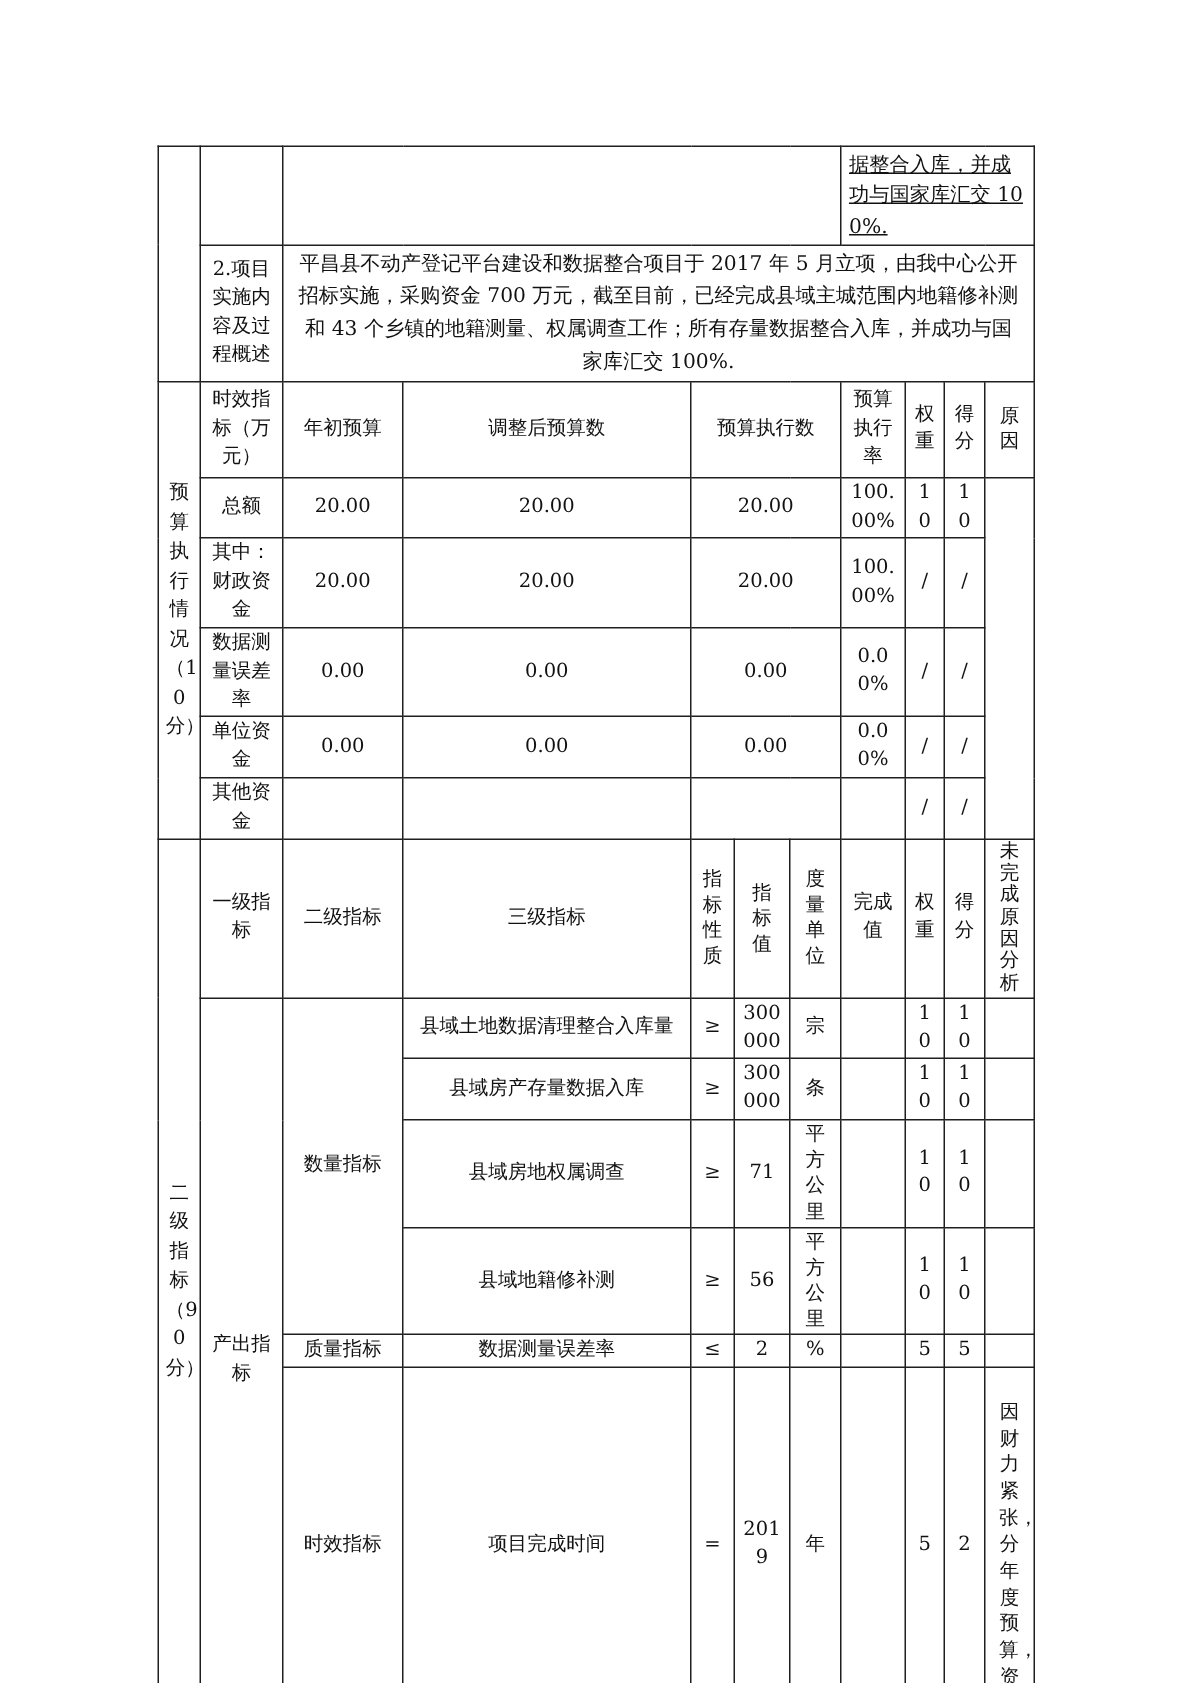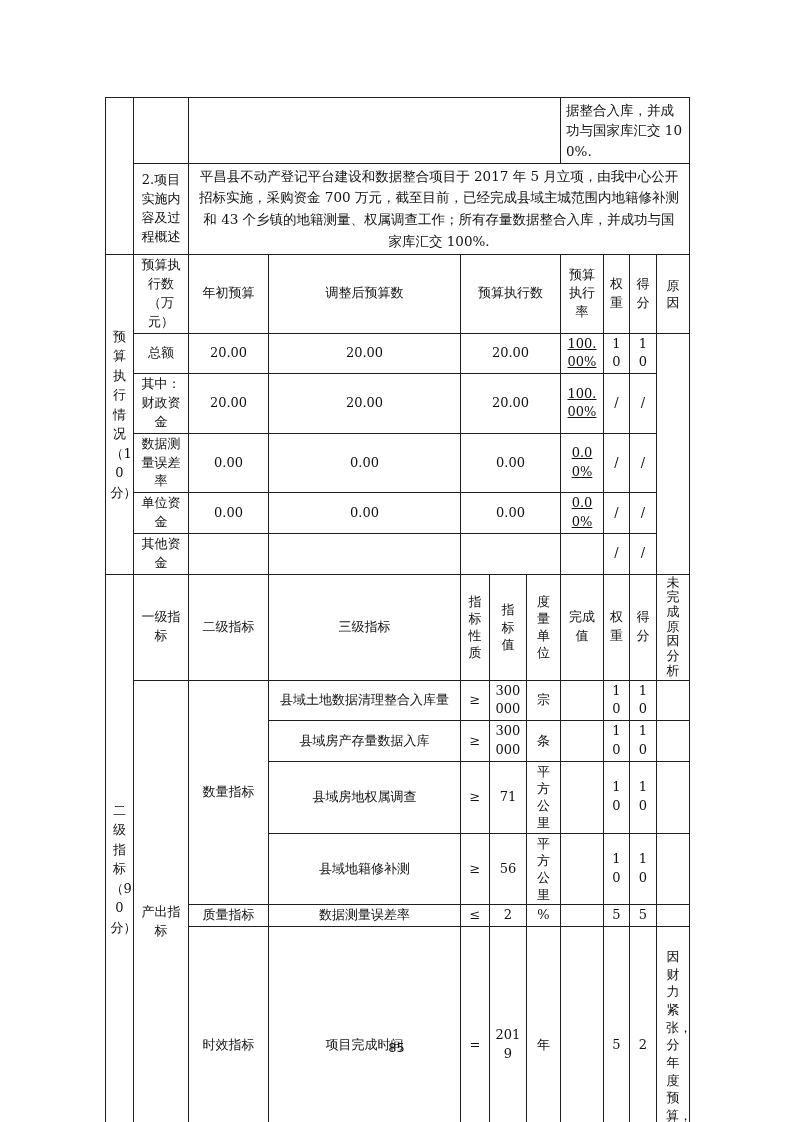--- a/index.html
+++ b/index.html
@@ -10,29 +10,29 @@
   }
   table.eval{
     position:absolute;left:105px;top:97px;width:584px;
     border-collapse:collapse;table-layout:fixed;
   }
   td{
     border:1px solid #1f1f1f;text-align:center;vertical-align:middle;
     padding:1px 2px;word-break:break-all;font-size:13px;line-height:1.45;color:#111;
   }
   td.para{font-size:13.5px;line-height:1.6;padding:2px 8px;text-align:center;}
-  td.carry{font-size:13.5px;line-height:1.5;padding:2px 5px;text-align:left;vertical-align:top;}
+  td.carry{font-size:13.5px;line-height:1.5;padding:2px 5px;text-align:left;vertical-align:top;text-decoration:underline;}
   
   .vt>div{margin:15px auto;width:18px;line-height:1.5;}
   .vh>div{margin:0 auto;width:14px;line-height:1.32;}
   .tight>div{line-height:1.13;}
   .rsn>div{margin:0 auto;width:14px;line-height:1.36;}
   
   .num>div{margin:0 auto;max-width:26px;}
-  .rate>div{margin:0 auto;max-width:30px;text-decoration:underline;}
+  .rate>div{margin:0 auto;max-width:30px;}
   .ws>div{margin:0 auto;max-width:11px;text-align:center;}
   .w2>div{margin:2px auto;max-width:28px;}
   
   .r1{height:30px}.r2{height:66px}.r3{height:59px}.r4{height:36px}.r5{height:49px}
   .r6{height:46px}.r7{height:32px}.r8{height:32px}.r9{height:106px}.r10{height:32px}
   .r11{height:33px}.r12{height:60px}.r13{height:64px}.r14{height:21px}.r15{height:237px}
   .pagenum{
     position:absolute;left:0;right:0;top:1040px;text-align:center;
     font-size:13px;color:#111;font-family:"DejaVu Sans","Liberation Sans",sans-serif;
   }
@@ -66,21 +66,21 @@
 
     <tr class="r2">
       <td>2.项目实施内容及过程概述</td>
       <td colspan="9" class="para">平昌县不动产登记平台建设和数据整合项目于 2017 年 5 月立项，由我中心公开招标实施，采购资金 700 万元，截至目前，已经完成县域主城范围内地籍修补测和 43 个乡镇的地籍测量、权属调查工作；所有存量数据整合入库，并成功与国家库汇交 100%.</td>
     </tr>
 
     <tr class="r3">
       <td rowspan="6" class="vt">
             <div>预算执行情况（10分）</div>
           </td>
-      <td>预算执行数（万元）</td>
+      <td>时效指标（万元）</td>
       <td>年初预算</td>
       <td>调整后预算数</td>
       <td colspan="3">预算执行数</td>
       <td class="w2">
             <div>预算执行率</div>
           </td>
       <td>权重</td>
       <td>得分</td>
       <td class="vh">
             <div>原因</div>
@@ -301,14 +301,13 @@
       <td class="ws">
             <div>2</div>
           </td>
       <td class="rsn">
             <div>因财力紧张，分年度预算，资</div>
           </td>
     </tr>
   </tbody>
     </table>
 
-  <div class="pagenum">85</div>
 </div>
 
 </body></html>

